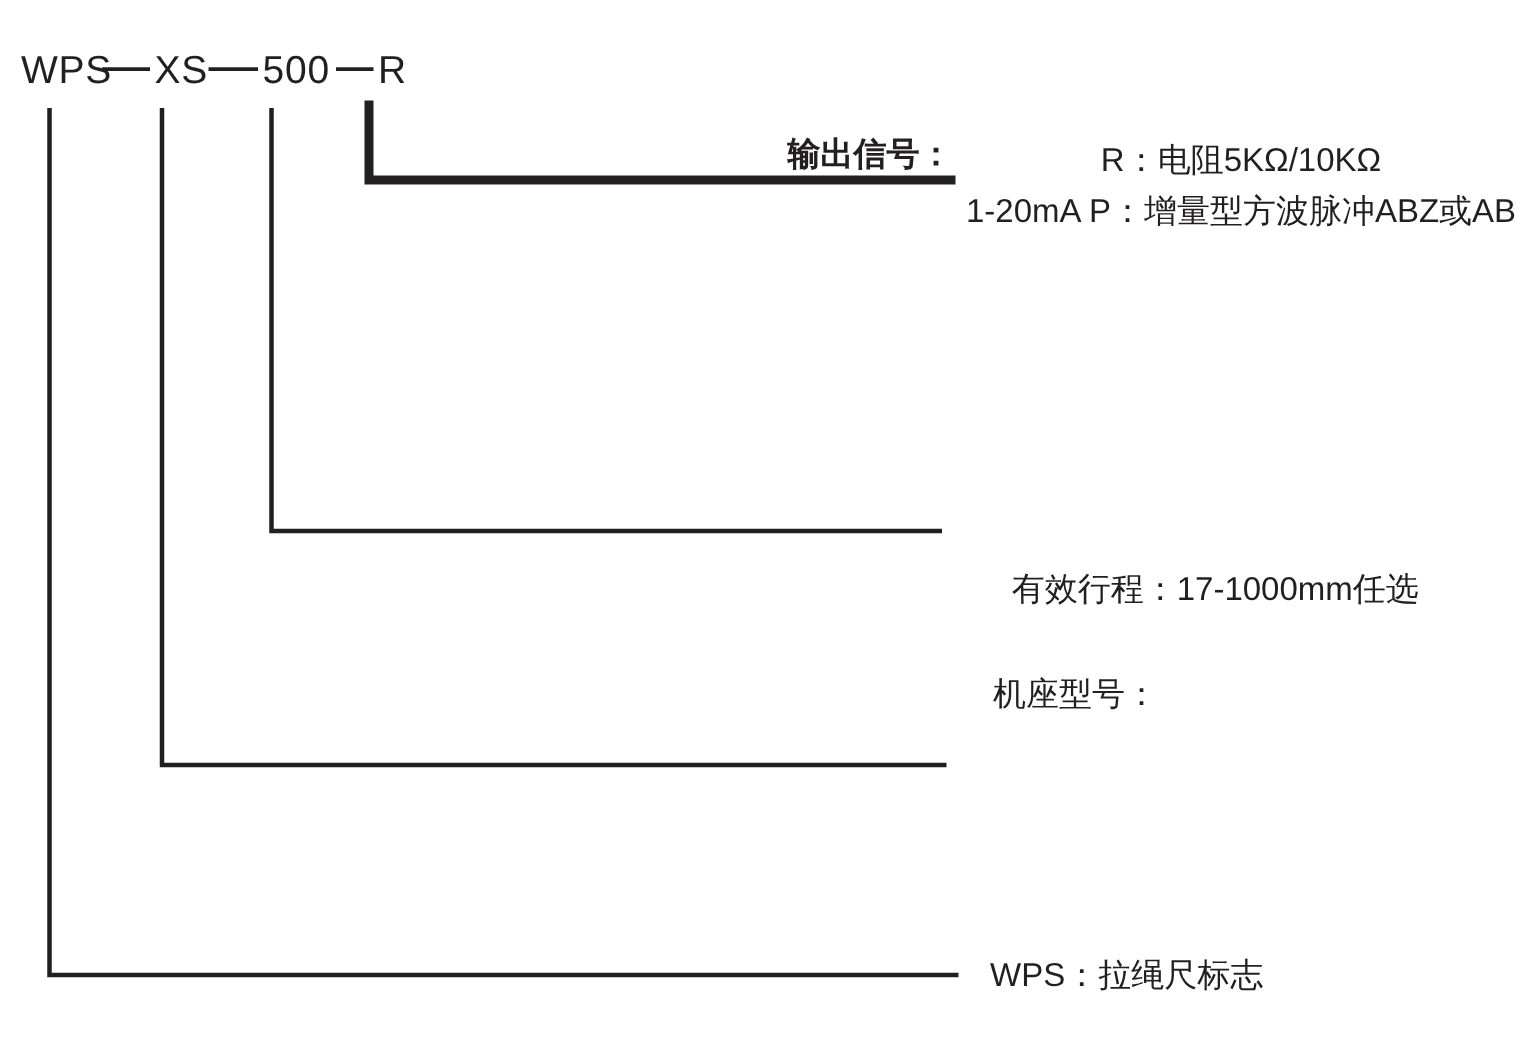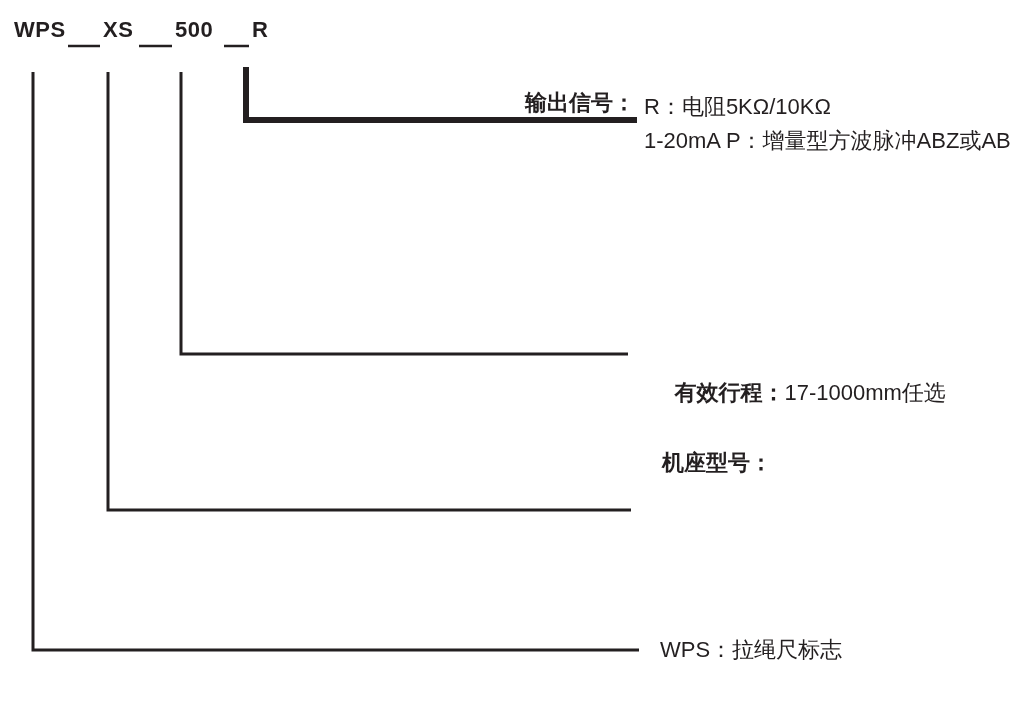--- a/index.html
+++ b/index.html
@@ -18,50 +18,50 @@
   }
   .connector-svg {
     position: absolute;
     left: 0;
     top: 0;
     width: 1016px;
     height: 701px;
   }
   .code-seg {
     position: absolute;
-    top: 16px;
-    font-size: 22px;
+    top: 32px;
+    font-size: 26px;
     line-height: 28px;
     letter-spacing: 0.5px;
     white-space: pre;
-    font-weight: bold;
   }
   .txt {
     position: absolute;
     font-size: 22px;
     line-height: 26px;
     white-space: pre;
   }
   .bold {
-    font-weight: bold;
+    font-weight: normal;
   }
   .signal-label {
     position: absolute;
     right: 381px;
     top: 88px;
     font-size: 22px;
     font-weight: bold;
     white-space: pre;
     margin-left: 23px;
   }
   .signal-lines {
     position: absolute;
     left: 644px;
     top: 90px;
     font-size: 22px;
+    text-align: center;
   }
   .signal-lines .line {
     height: 34px;
     line-height: 34px;
     white-space: pre;
   }
 </style>
 </head>
 <body>
 

